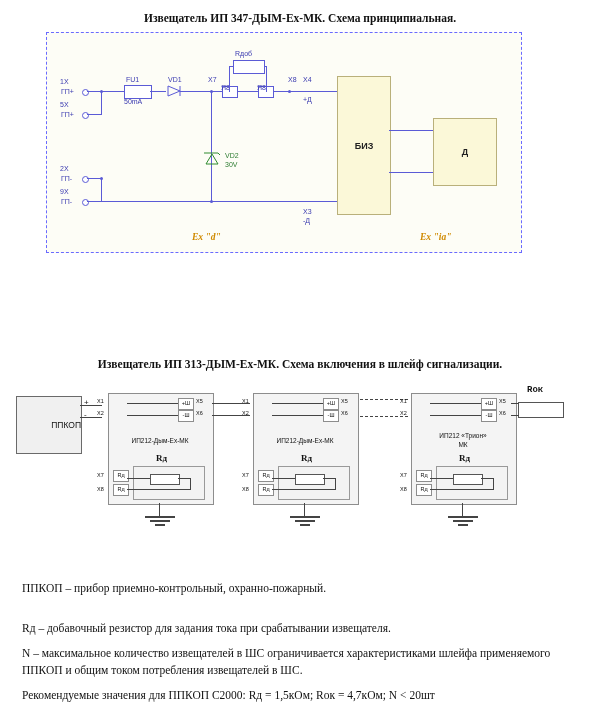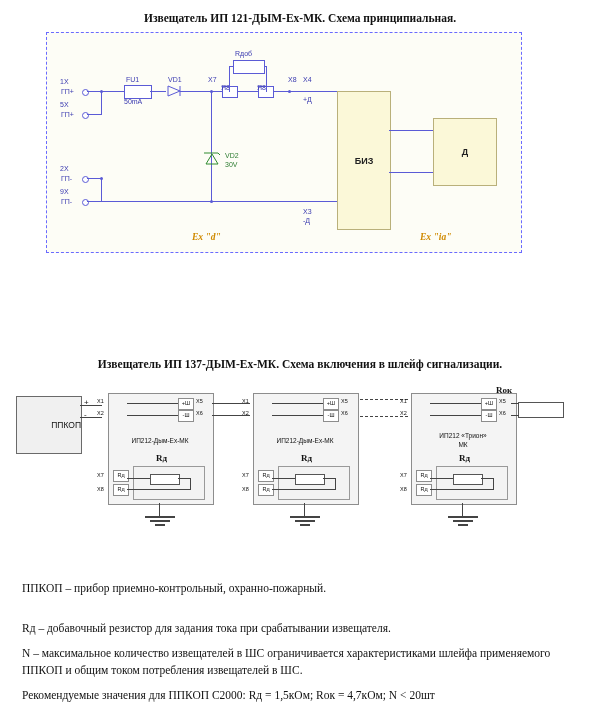--- a/index.html
+++ b/index.html
@@ -149,21 +149,21 @@
     border: 1px solid #555;
     background: #fff;
   }
   .gnd1 { background:#444; }
 </style>
 </head>
 <body>
 
 <div class="page">
 
-  <div class="abs title" style="top:12px;">Извещатель ИП 121-ДЫМ-Ех-МК. Схема принципиальная.</div>
+  <div class="abs title" style="top:12px;">Извещатель ИП 347-ДЫМ-Ех-МК. Схема принципиальная.</div>
 
   <div class="abs sch1-frame"></div>
 
   <div class="abs lbl" style="left:60px; top:78px;">1X</div>
   <div class="abs lbl" style="left:61px; top:88px;">ГП+</div>
   <div class="abs term-circle" style="left:82px; top:89px;"></div>
 
   <div class="abs lbl" style="left:60px; top:101px;">5X</div>
   <div class="abs lbl" style="left:61px; top:111px;">ГП+</div>
   <div class="abs term-circle" style="left:82px; top:112px;"></div>
@@ -226,36 +226,36 @@
     <polyline points="2,3 4,3 16,3 18,5" fill="none" stroke="#2e8b2e" stroke-width="1"></polyline>
   </svg>
   <div class="abs lbl" style="left:225px; top:152px; color:#2e7d32;">VD2</div>
   <div class="abs lbl" style="left:225px; top:161px; color:#2e7d32;">30V</div>
 
   <div class="abs wire wire-h" style="left:101px; top:201px; width:236px;"></div>
   <div class="abs dot" style="left:210px; top:200px;"></div>
   <div class="abs lbl" style="left:303px; top:208px;">X3</div>
   <div class="abs lbl" style="left:303px; top:217px;">-Д</div>
 
-  <div class="abs yellow-box biz-box" style="left:337px; top:91px; width:52px; height:137px;align-items:center;">
+  <div class="abs yellow-box biz-box" style="left:337px; top:76px; width:52px; height:137px;align-items:center;">
     <span>БИЗ</span>
   </div>
 
   <div class="abs wire wire-h" style="left:389px; top:130px; width:44px;"></div>
   <div class="abs wire wire-h" style="left:389px; top:172px; width:44px;"></div>
 
   <div class="abs yellow-box d-box" style="left:433px; top:118px; width:62px; height:66px;">
     <span>Д</span>
   </div>
 
   <div class="abs lbl-ex" style="left:192px; top:232px;">Ex "d"</div>
   <div class="abs lbl-ex" style="left:420px; top:232px;">Ex "ia"</div>
 
 
-  <div class="abs title" style="top:358px;">Извещатель ИП 137-ДЫМ-Ех-МК. Схема включения в шлейф сигнализации.</div>
+  <div class="abs title" style="top:358px;">Извещатель ИП 313-ДЫМ-Ех-МК. Схема включения в шлейф сигнализации.</div>
 
   <div class="abs ppkop" style="left:16px; top:396px; width:64px; height:56px;justify-content:flex-end;">
     <span>ППКОП</span>
   </div>
   <div class="abs pin" style="left:84px; top:398px; font-size:8px;">+</div>
   <div class="abs pin" style="left:84px; top:410px; font-size:8px;">-</div>
 
   <div class="abs k-line" style="left:80px; top:405px; width:22px; height:1px;"></div>
   <div class="abs k-line" style="left:80px; top:417px; width:22px; height:1px;"></div>
 
@@ -361,21 +361,21 @@
   <div class="abs k-line" style="left:430px; top:478px; width:23px; height:1px;"></div>
   <div class="abs k-line" style="left:481px; top:478px; width:12px; height:1px;"></div>
   <div class="abs k-line" style="left:430px; top:489px; width:63px; height:1px;"></div>
   <div class="abs k-line" style="left:493px; top:478px; width:1px; height:12px;"></div>
 
   <div class="abs k-line" style="left:462px; top:503px; width:1px; height:13px;"></div>
   <div class="abs gnd1" style="left:448px; top:516px; width:30px; height:2px;"></div>
   <div class="abs gnd1" style="left:453px; top:520px; width:20px; height:2px;"></div>
   <div class="abs gnd1" style="left:458px; top:524px; width:10px; height:2px;"></div>
 
-  <div class="abs rd-lbl" style="left:496px; top:385px;">Rок</div>
+  <div class="abs rd-lbl" style="left:527px; top:385px;font-family:Liberation Mono, monospace;">Rок</div>
   <div class="abs res-h" style="left:518px; top:402px; width:44px; height:14px;"></div>
   <div class="abs k-line" style="left:511px; top:403px; width:8px; height:1px;"></div>
   <div class="abs k-line" style="left:511px; top:415px; width:8px; height:1px;"></div>
 
   <div class="abs cap" style="left:22px; top:580px; width:560px;">ППКОП – прибор приемно-контрольный, охранно-пожарный.</div>
   <div class="abs cap" style="left:22px; top:645px; width:560px;">N – максимальное количество извещателей в ШС ограничивается характеристиками шлейфа применяемого ППКОП и общим током потребления извещателей в ШС.</div>
   <div class="abs cap" style="left:22px; top:620px; width:560px;">Rд – добавочный резистор для задания тока при срабатывании извещателя.</div>
   <div class="abs cap" style="left:22px; top:687px; width:560px;">Рекомендуемые значения для ППКОП С2000:  Rд = 1,5кОм;   Rок = 4,7кОм;   N &lt; 20шт</div>
 
 </div>

